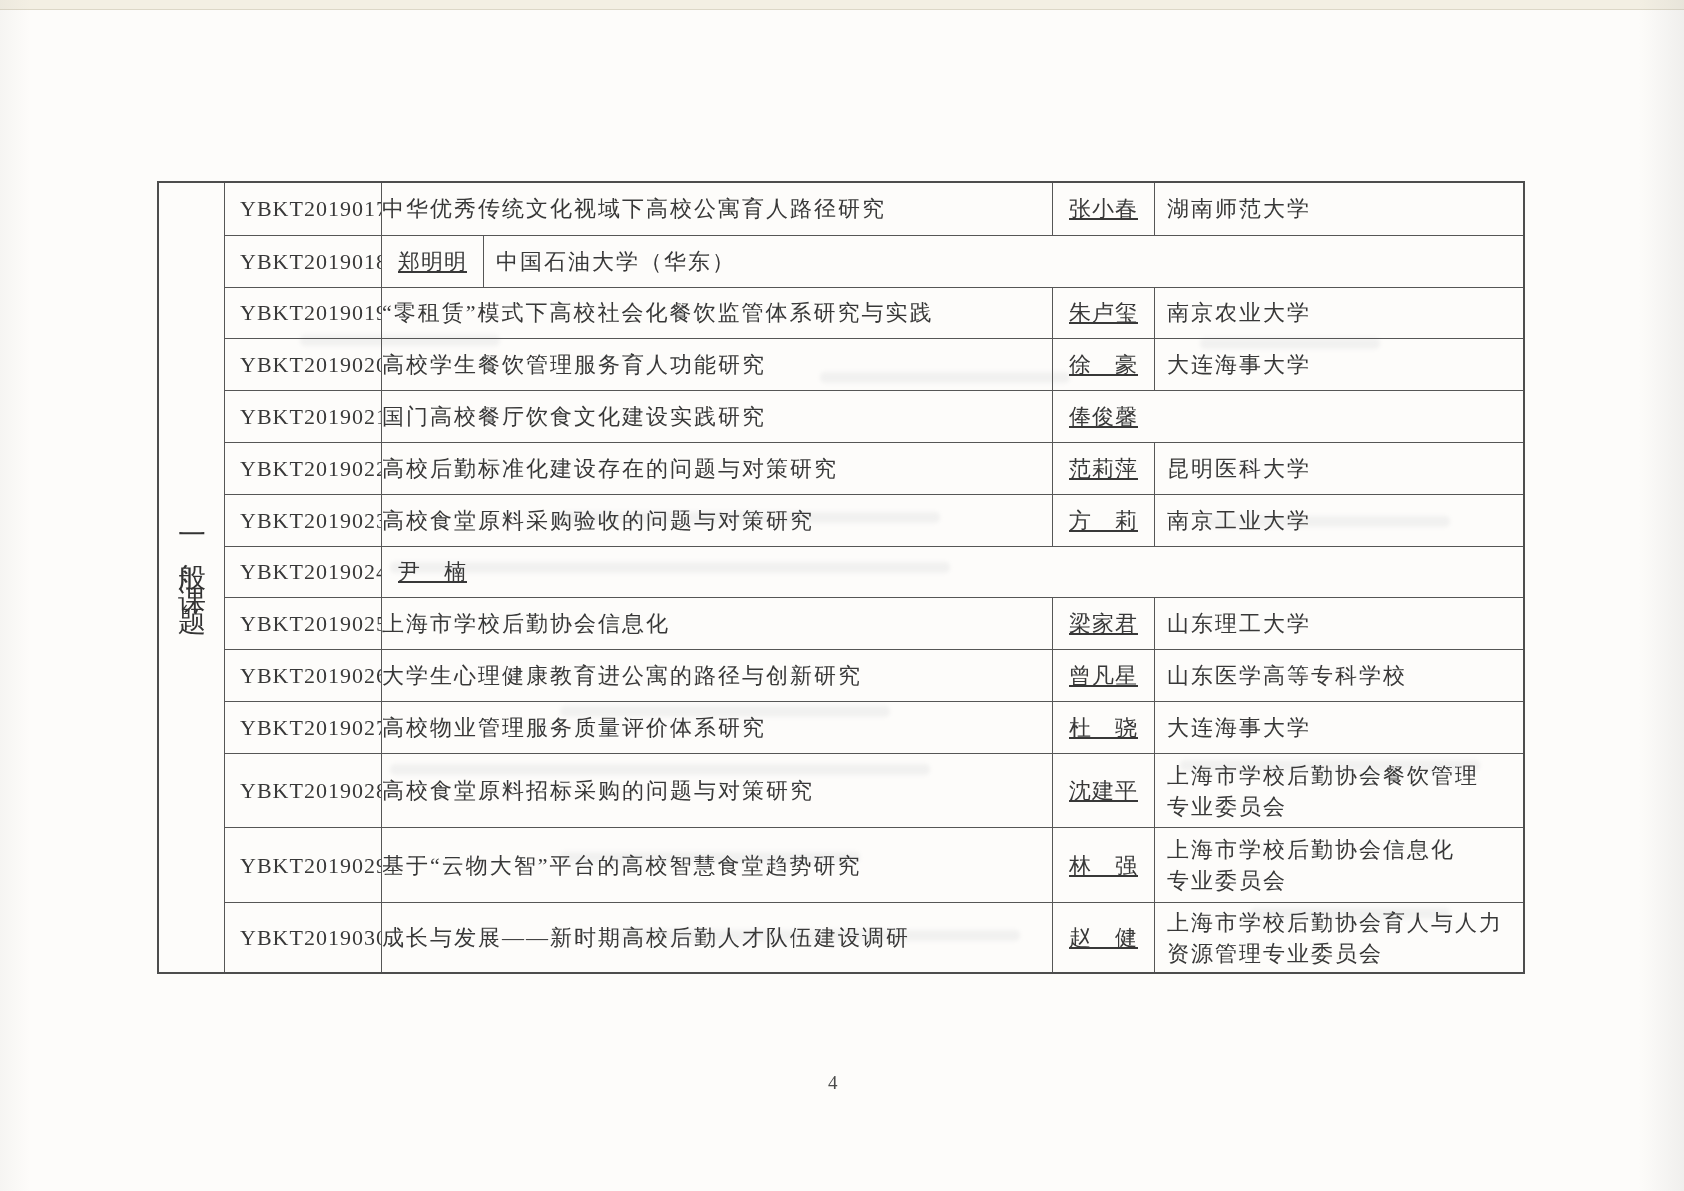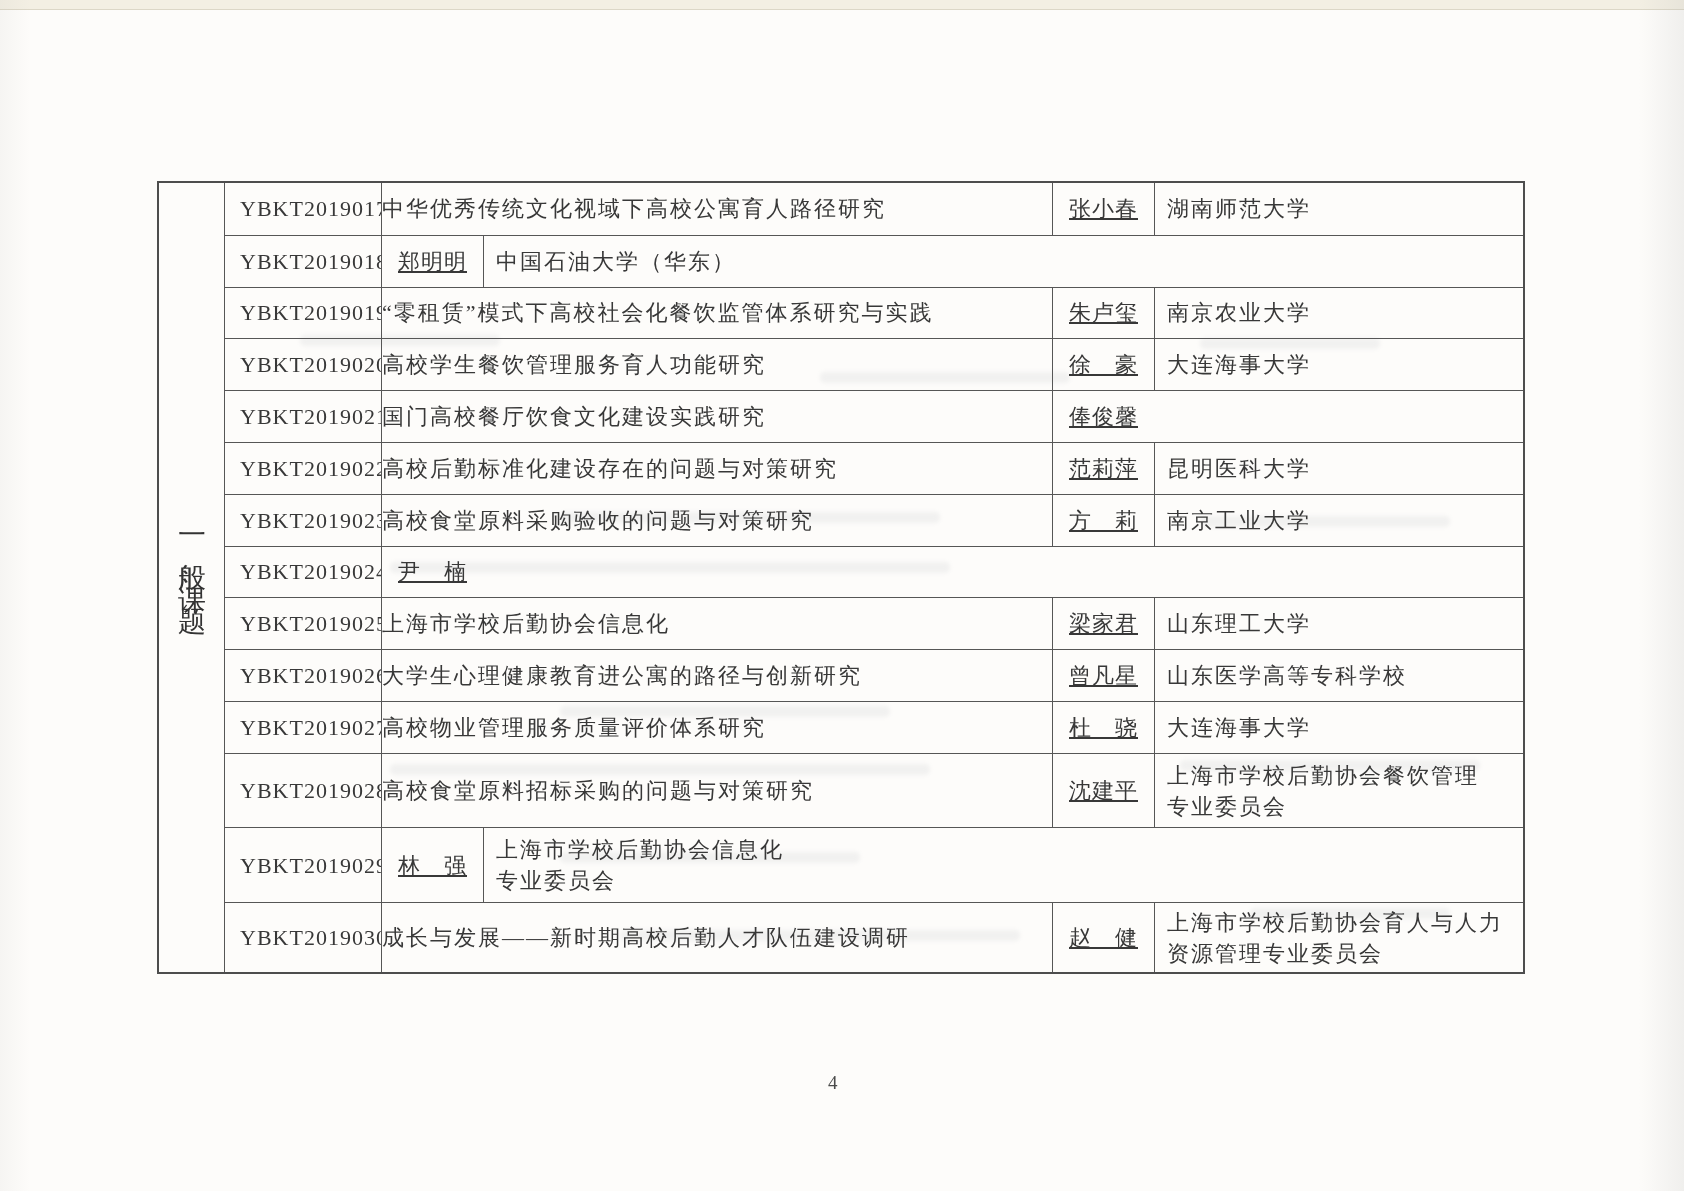--- a/index.html
+++ b/index.html
@@ -222,20 +222,21 @@
   <div class="row">
     <div class="cell id">YBKT2019028</div>
     <div class="cell title">高校食堂原料招标采购的问题与对策研究</div>
     <div class="cell name">沈建平</div>
     <div class="cell inst">上海市学校后勤协会餐饮管理
 专业委员会</div>
   </div>
 
   <div class="row">
     <div class="cell id">YBKT2019029</div>
+    <div class="cell title">基于“云物大智”平台的高校智慧食堂趋势研究</div>
     <div class="cell name">林　强</div>
     <div class="cell inst">上海市学校后勤协会信息化
 专业委员会</div>
   </div>
 
   <div class="row">
     <div class="cell id">YBKT2019030</div>
     <div class="cell title">成长与发展——新时期高校后勤人才队伍建设调研</div>
     <div class="cell name">赵　健</div>
     <div class="cell inst">上海市学校后勤协会育人与人力

